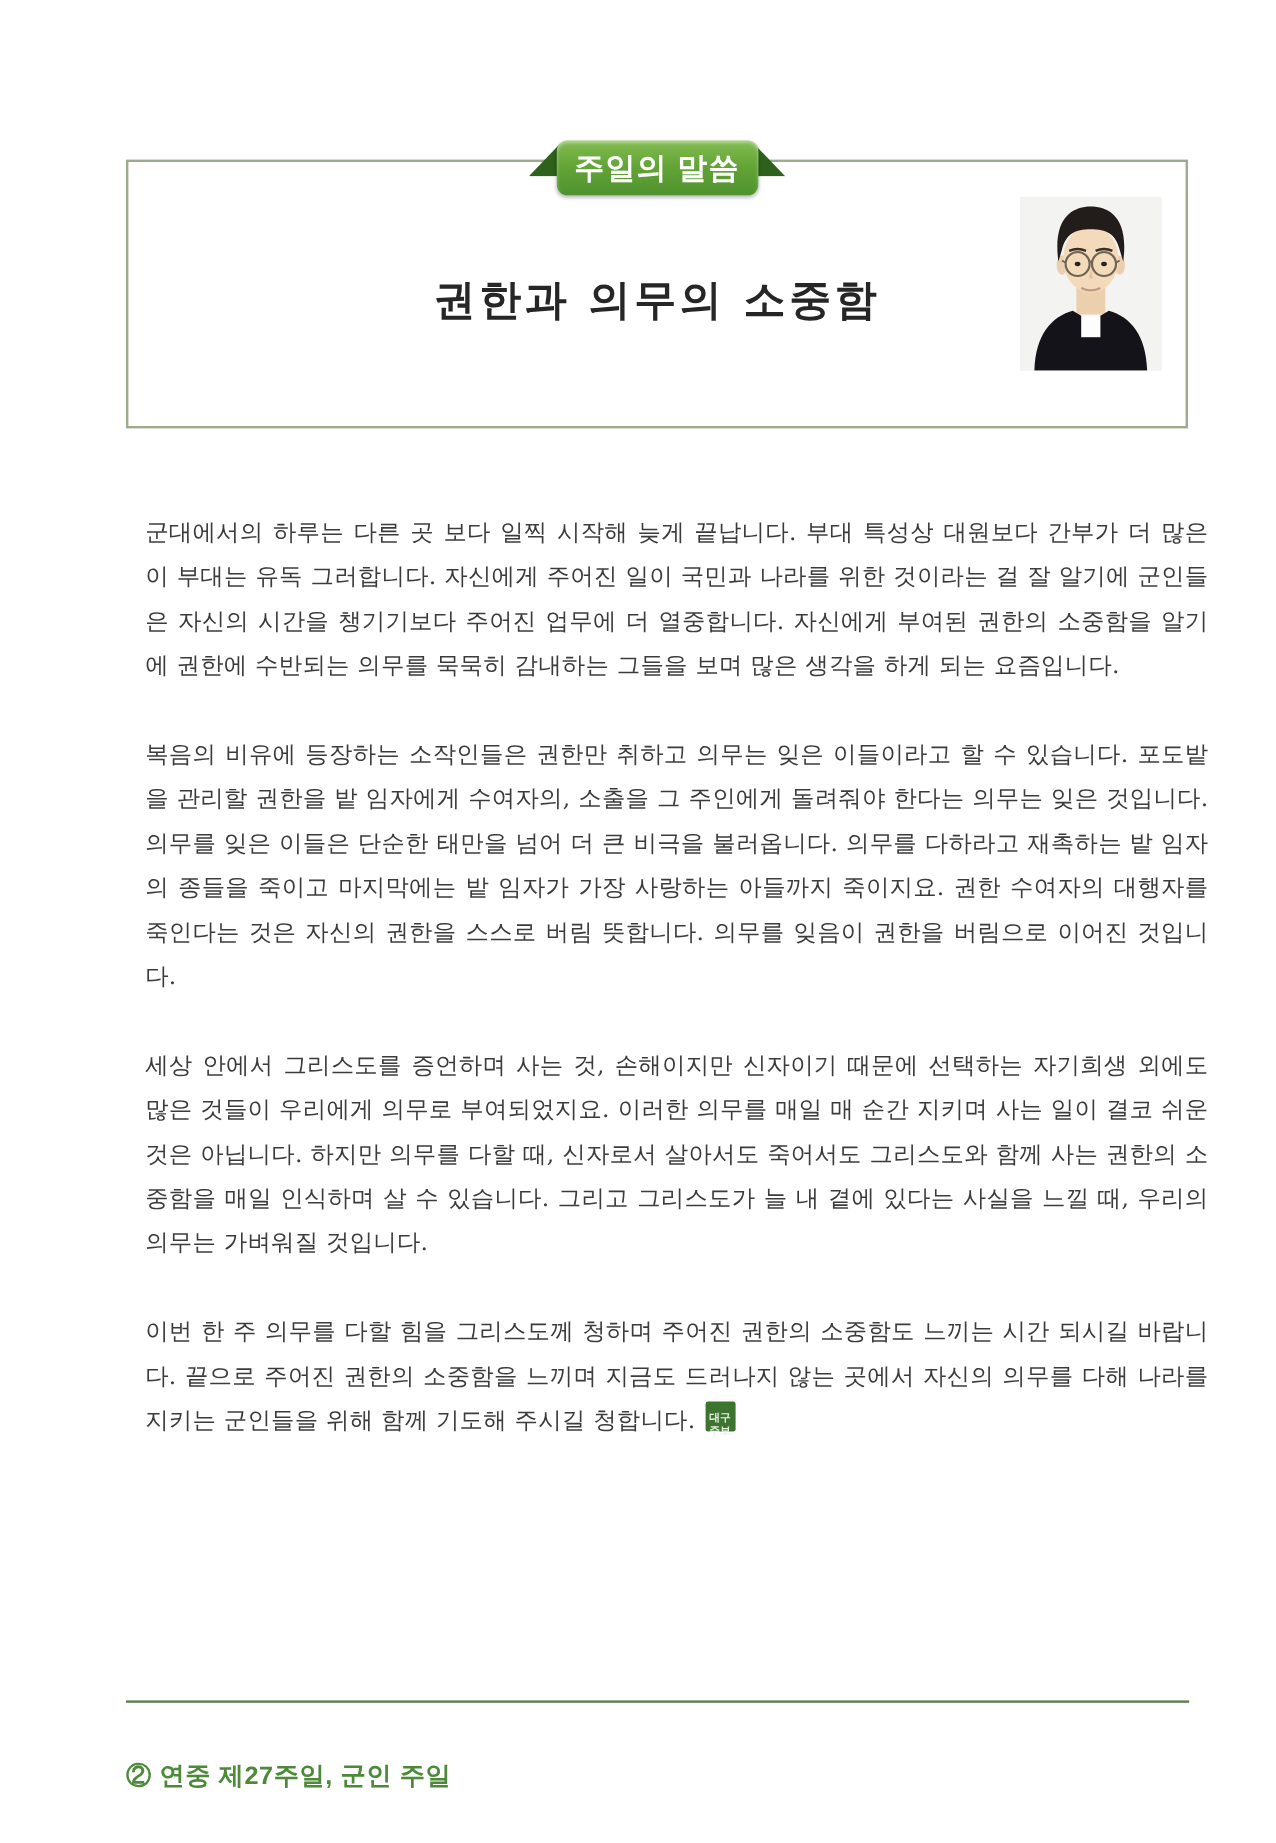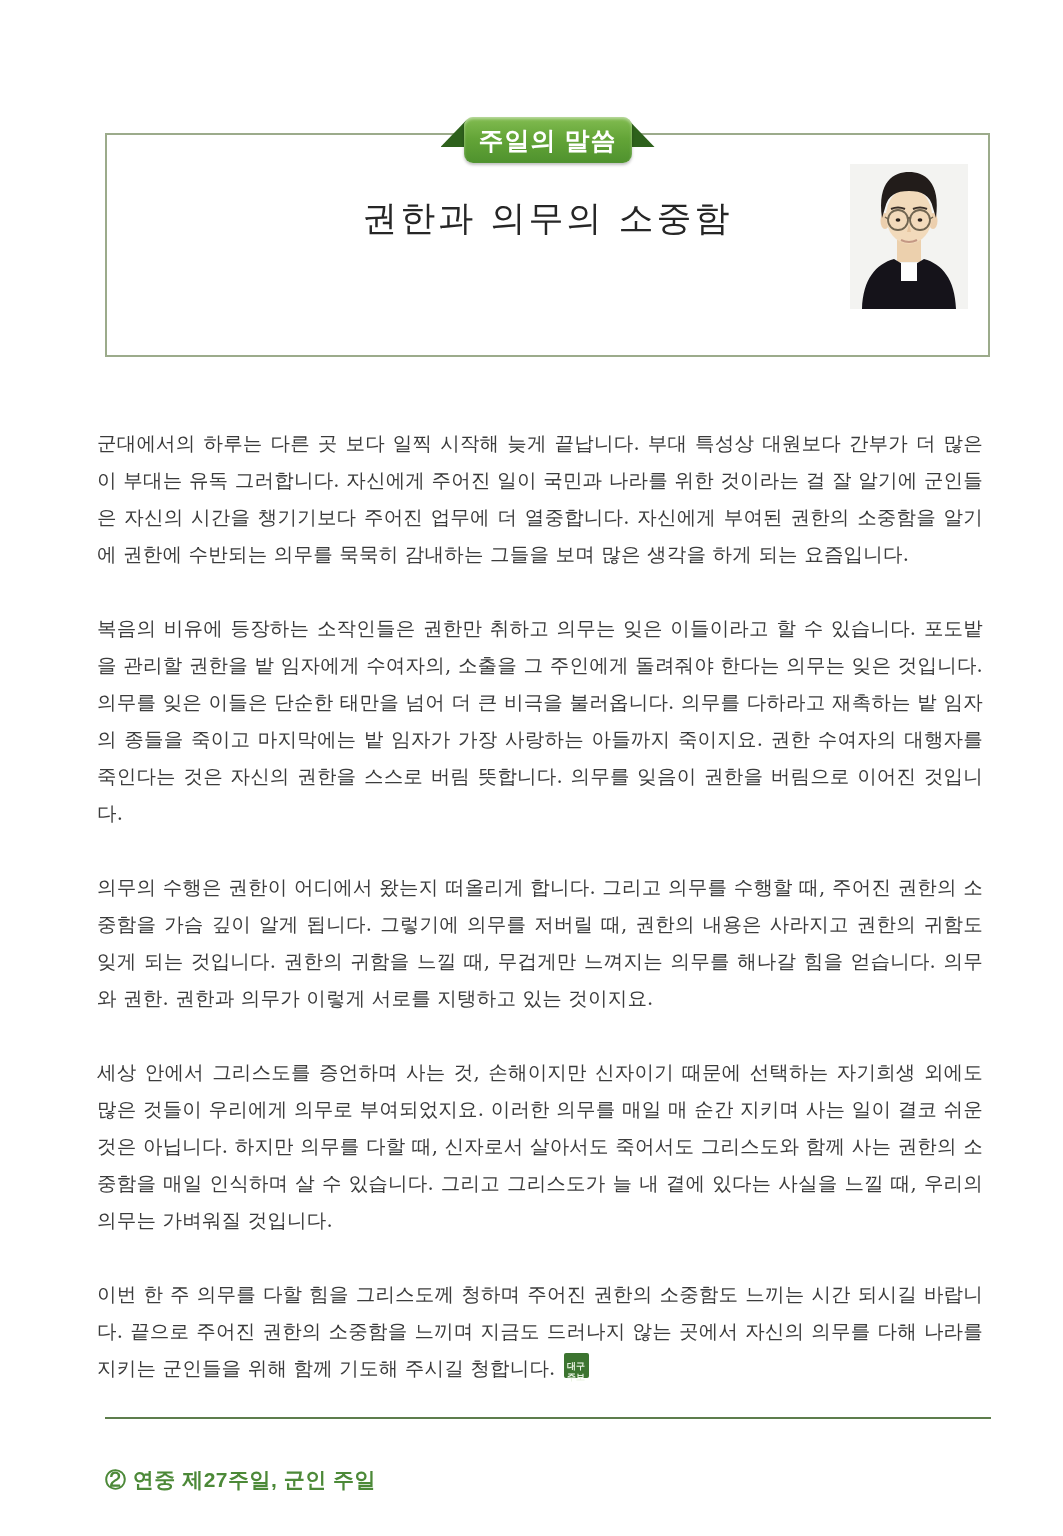--- a/index.html
+++ b/index.html
@@ -23,39 +23,39 @@
   .fold-right { right:-23px; clip-path:polygon(0 0, 100% 100%, 0 100%); }
   .ribbon-label {
     position:relative; z-index:2; display:block; width:168px; height:46px;
     line-height:46px; text-align:center;
     background:linear-gradient(180deg,#82bc51 0%,#63a437 48%,#4f922e 100%);
     border-radius:9px; color:#ffffff; font-size:25px; font-weight:bold;
     letter-spacing:1px;
     box-shadow:inset 0 2px 3px rgba(255,255,255,.45), 0 2px 3px rgba(0,0,0,.25);
   }
   .title {
-    position:absolute; top:60px; left:0; width:100%; text-align:center;
-    font-family:"DejaVu Serif", serif; font-size:35px; font-weight:400;
+    position:absolute; top:92px; left:0; width:100%; text-align:center;
+    font-family:"DejaVu Serif", serif; font-size:35px; font-weight:700;
     color:#262626; letter-spacing:3px;
   }
   .photo {
     position:absolute; top:29px; right:20px; width:118px; height:145px;
     overflow:hidden; background:#f3f3f1;
   }
   .byline {
     position:absolute; top:181px; right:20px; font-size:20px; color:#3a3a3a;
     letter-spacing:0.5px; white-space:nowrap;
   }
   .byline .role { font-weight:400; color:#3a3a3a; }
   .byline .divider { color:#8d8d8d; padding:0 7px; font-weight:300; }
   .byline .name { font-weight:700; color:#1e1e1e; }
 
   
   .article {
-    position:absolute; left:80px; top:425px; width:886px;
+    position:absolute; left:104px; top:425px; width:886px;
     font-family:"DejaVu Serif", serif; font-size:19.5px; line-height:37px;
     color:#3b3b3b; text-align:justify; letter-spacing:0.2px;
   }
   .article p + p { margin-top:37px; }
   .seal {
     display:inline-block; vertical-align:-5px; margin-left:8px;
     width:25px; height:25px; background:#3c7430; border-radius:2px;
     color:#e9f2e2; font-family:"Liberation Sans", sans-serif;
     font-size:9px; font-weight:700; line-height:11px; text-align:center;
     padding-top:8px; letter-spacing:0;
@@ -121,21 +121,20 @@
         <path d="M51 76 q8 4 16 0" stroke="#c49884" stroke-width="2" fill="none"></path>
       </svg>
     </div>
 
 
   </div>
 
   <main class="article">
     <p>군대에서의 하루는 다른 곳 보다 일찍 시작해 늦게 끝납니다. 부대 특성상 대원보다 간부가 더 많은 이 부대는 유독 그러합니다. 자신에게 주어진 일이 국민과 나라를 위한 것이라는 걸 잘 알기에 군인들은 자신의 시간을 챙기기보다 주어진 업무에 더 열중합니다. 자신에게 부여된 권한의 소중함을 알기에 권한에 수반되는 의무를 묵묵히 감내하는 그들을 보며 많은 생각을 하게 되는 요즘입니다.</p>
     <p>복음의 비유에 등장하는 소작인들은 권한만 취하고 의무는 잊은 이들이라고 할 수 있습니다. 포도밭을 관리할 권한을 밭 임자에게 수여자의, 소출을 그 주인에게 돌려줘야 한다는 의무는 잊은 것입니다. 의무를 잊은 이들은 단순한 태만을 넘어 더 큰 비극을 불러옵니다. 의무를 다하라고 재촉하는 밭 임자의 종들을 죽이고 마지막에는 밭 임자가 가장 사랑하는 아들까지 죽이지요. 권한 수여자의 대행자를 죽인다는 것은 자신의 권한을 스스로 버림 뜻합니다. 의무를 잊음이 권한을 버림으로 이어진 것입니다.</p>
-    <p>의무의 수행은 권한이 어디에서 왔는지 떠올리게 합니다. 그리고 의무를 수행할 때, 주어진 권한의 소중함을 가슴 깊이 알게 됩니다. 그렇기에 의무를 저버릴 때, 권한의 내용은 사라지고 권한의 귀함도 잊게 되는 것입니다. 권한의 귀함을 느낄 때, 무겁게만 느껴지는 의무를 해나갈 힘을 얻습니다. 의무와 권한. 권한과 의무가 이렇게 서로를 지탱하고 있는 것이지요.</p>
     <p>세상 안에서 그리스도를 증언하며 사는 것, 손해이지만 신자이기 때문에 선택하는 자기희생 외에도 많은 것들이 우리에게 의무로 부여되었지요. 이러한 의무를 매일 매 순간 지키며 사는 일이 결코 쉬운 것은 아닙니다. 하지만 의무를 다할 때, 신자로서 살아서도 죽어서도 그리스도와 함께 사는 권한의 소중함을 매일 인식하며 살 수 있습니다. 그리고 그리스도가 늘 내 곁에 있다는 사실을 느낄 때, 우리의 의무는 가벼워질 것입니다.</p>
     <p><span>이번 한 주 의무를 다할 힘을 그리스도께 청하며 주어진 권한의 소중함도 느끼는 시간 되시길 바랍니다. 끝으로 주어진 권한의 소중함을 느끼며 지금도 드러나지 않는 곳에서 자신의 의무를 다해 나라를 지키는 군인들을 위해 함께 기도해 주시길 청합니다.</span><span class="seal"><span class="seal-line">대구</span><span class="seal-line">주보</span></span></p>
   </main>
 
   <div class="footer-rule"></div>
   <div class="footer-text">② 연중 제27주일, 군인 주일</div>
 
 </div>
 
 </body></html>

